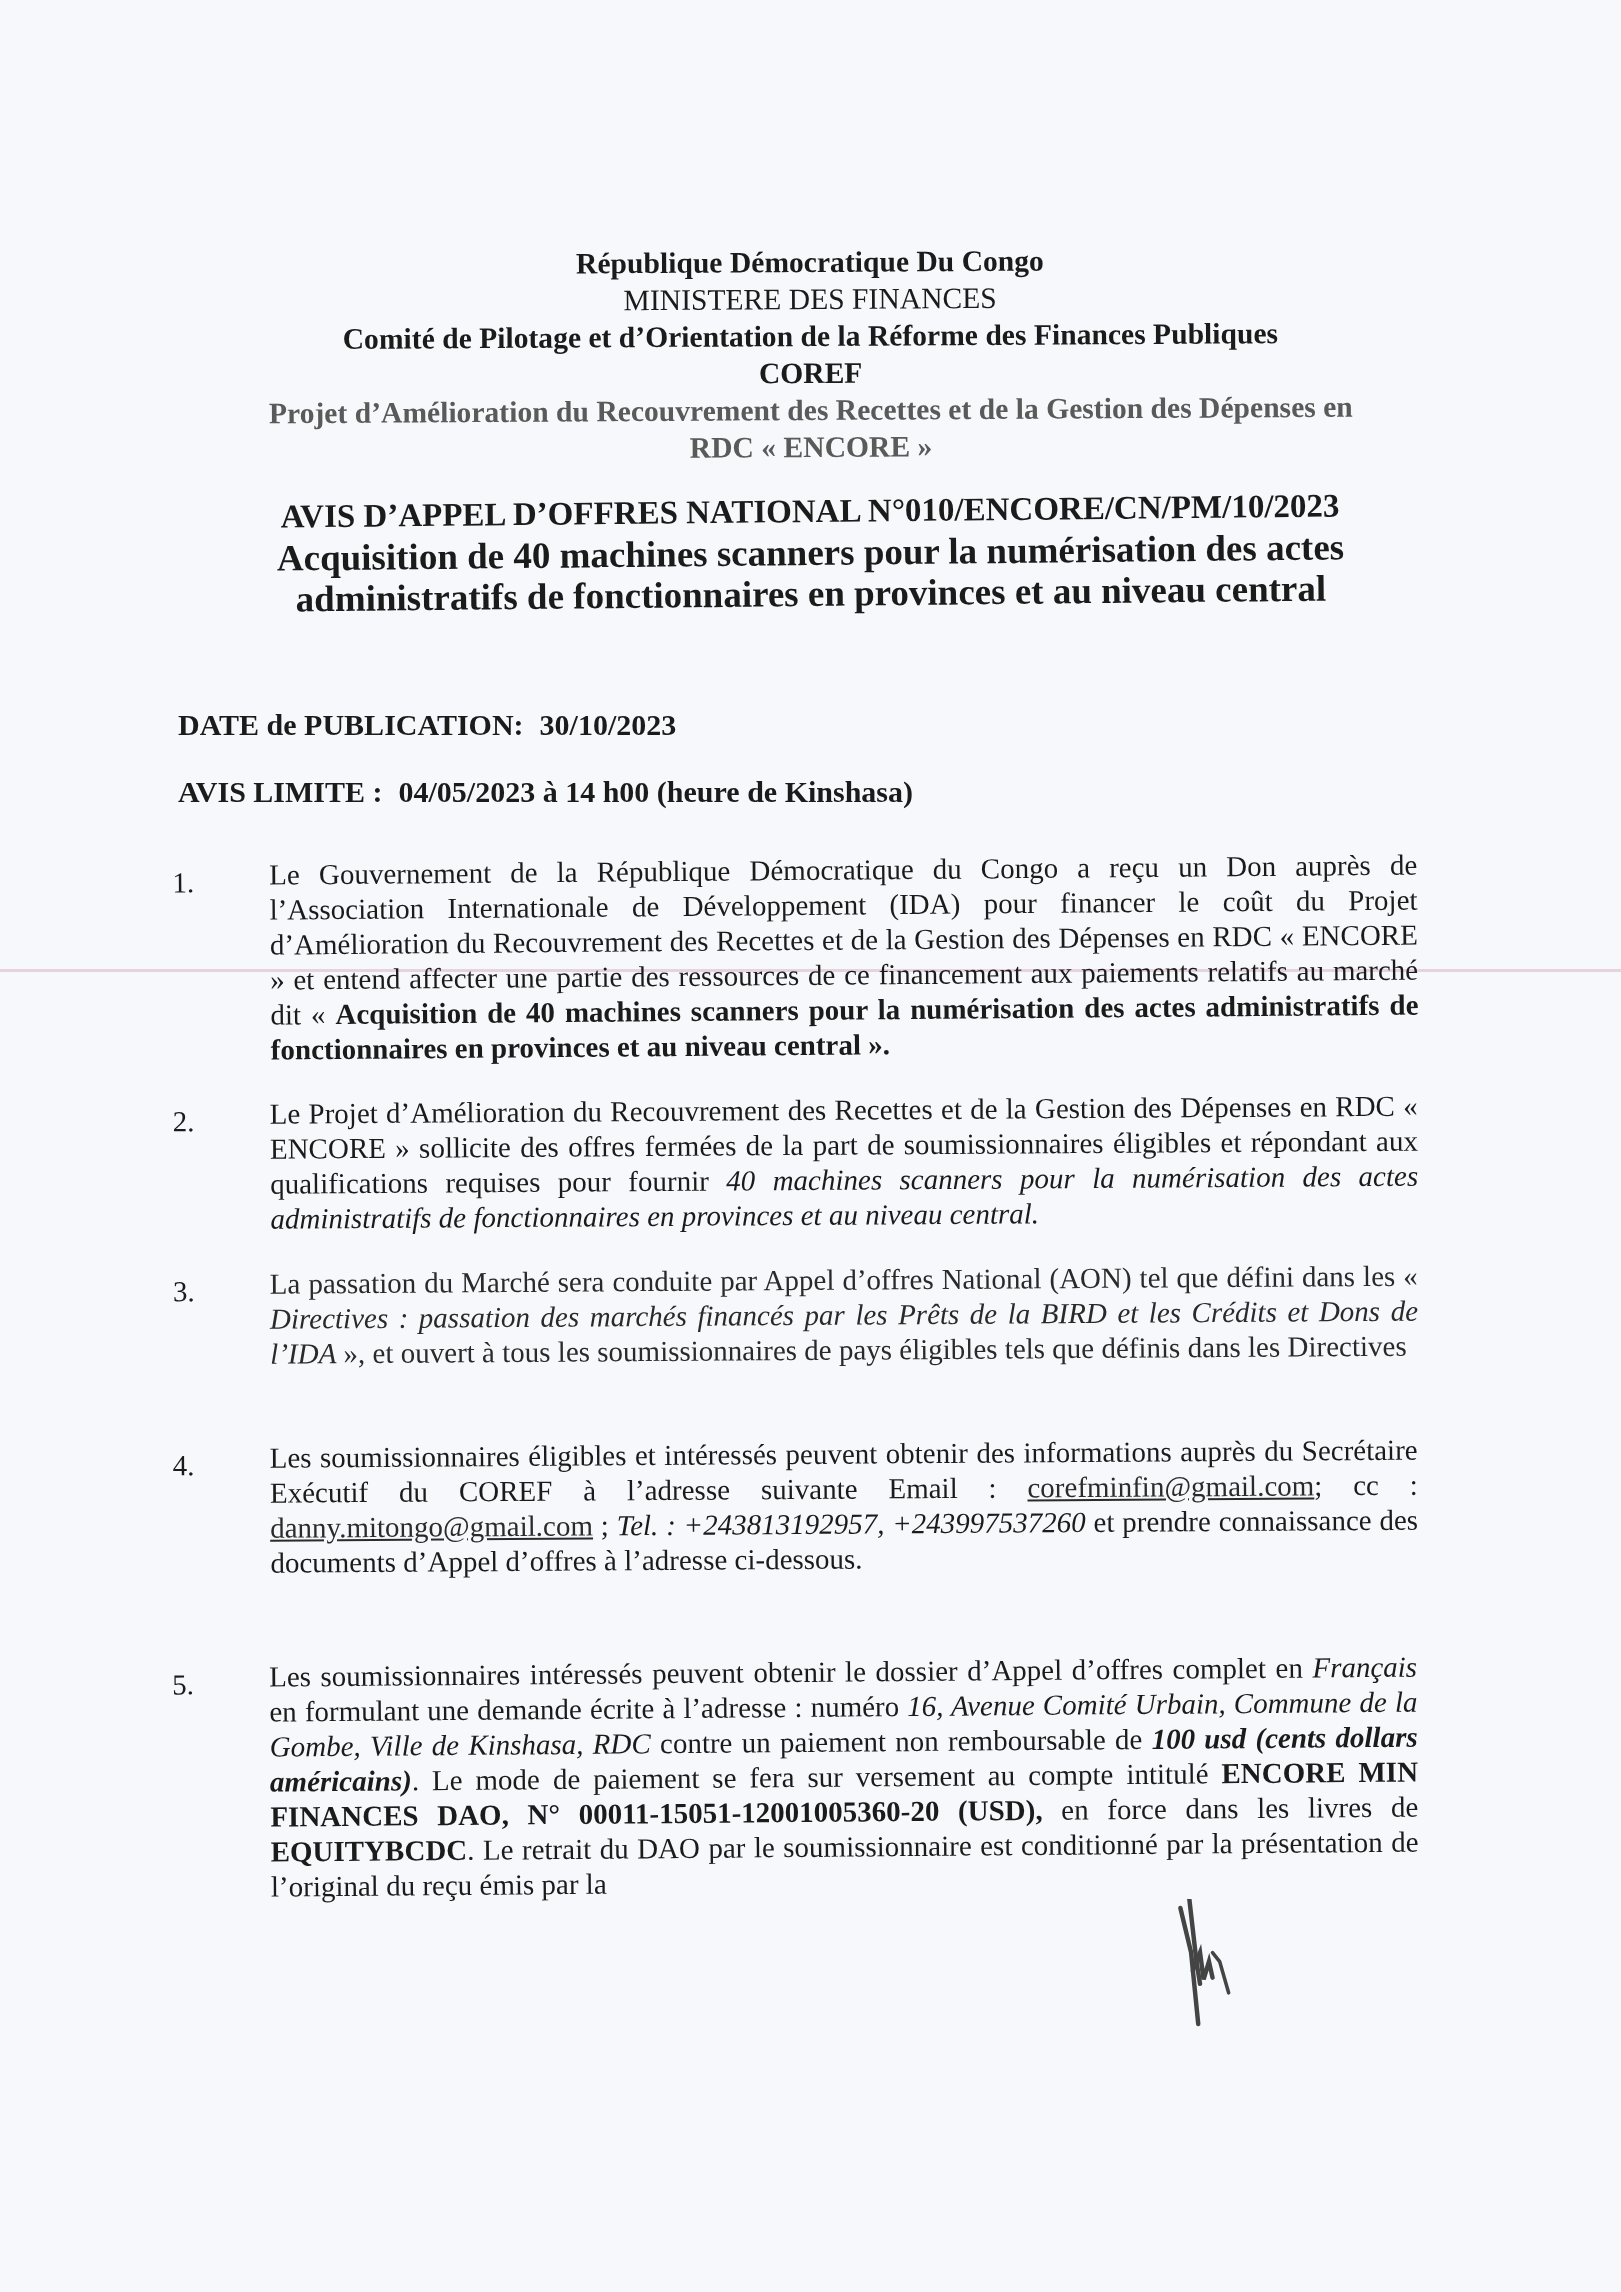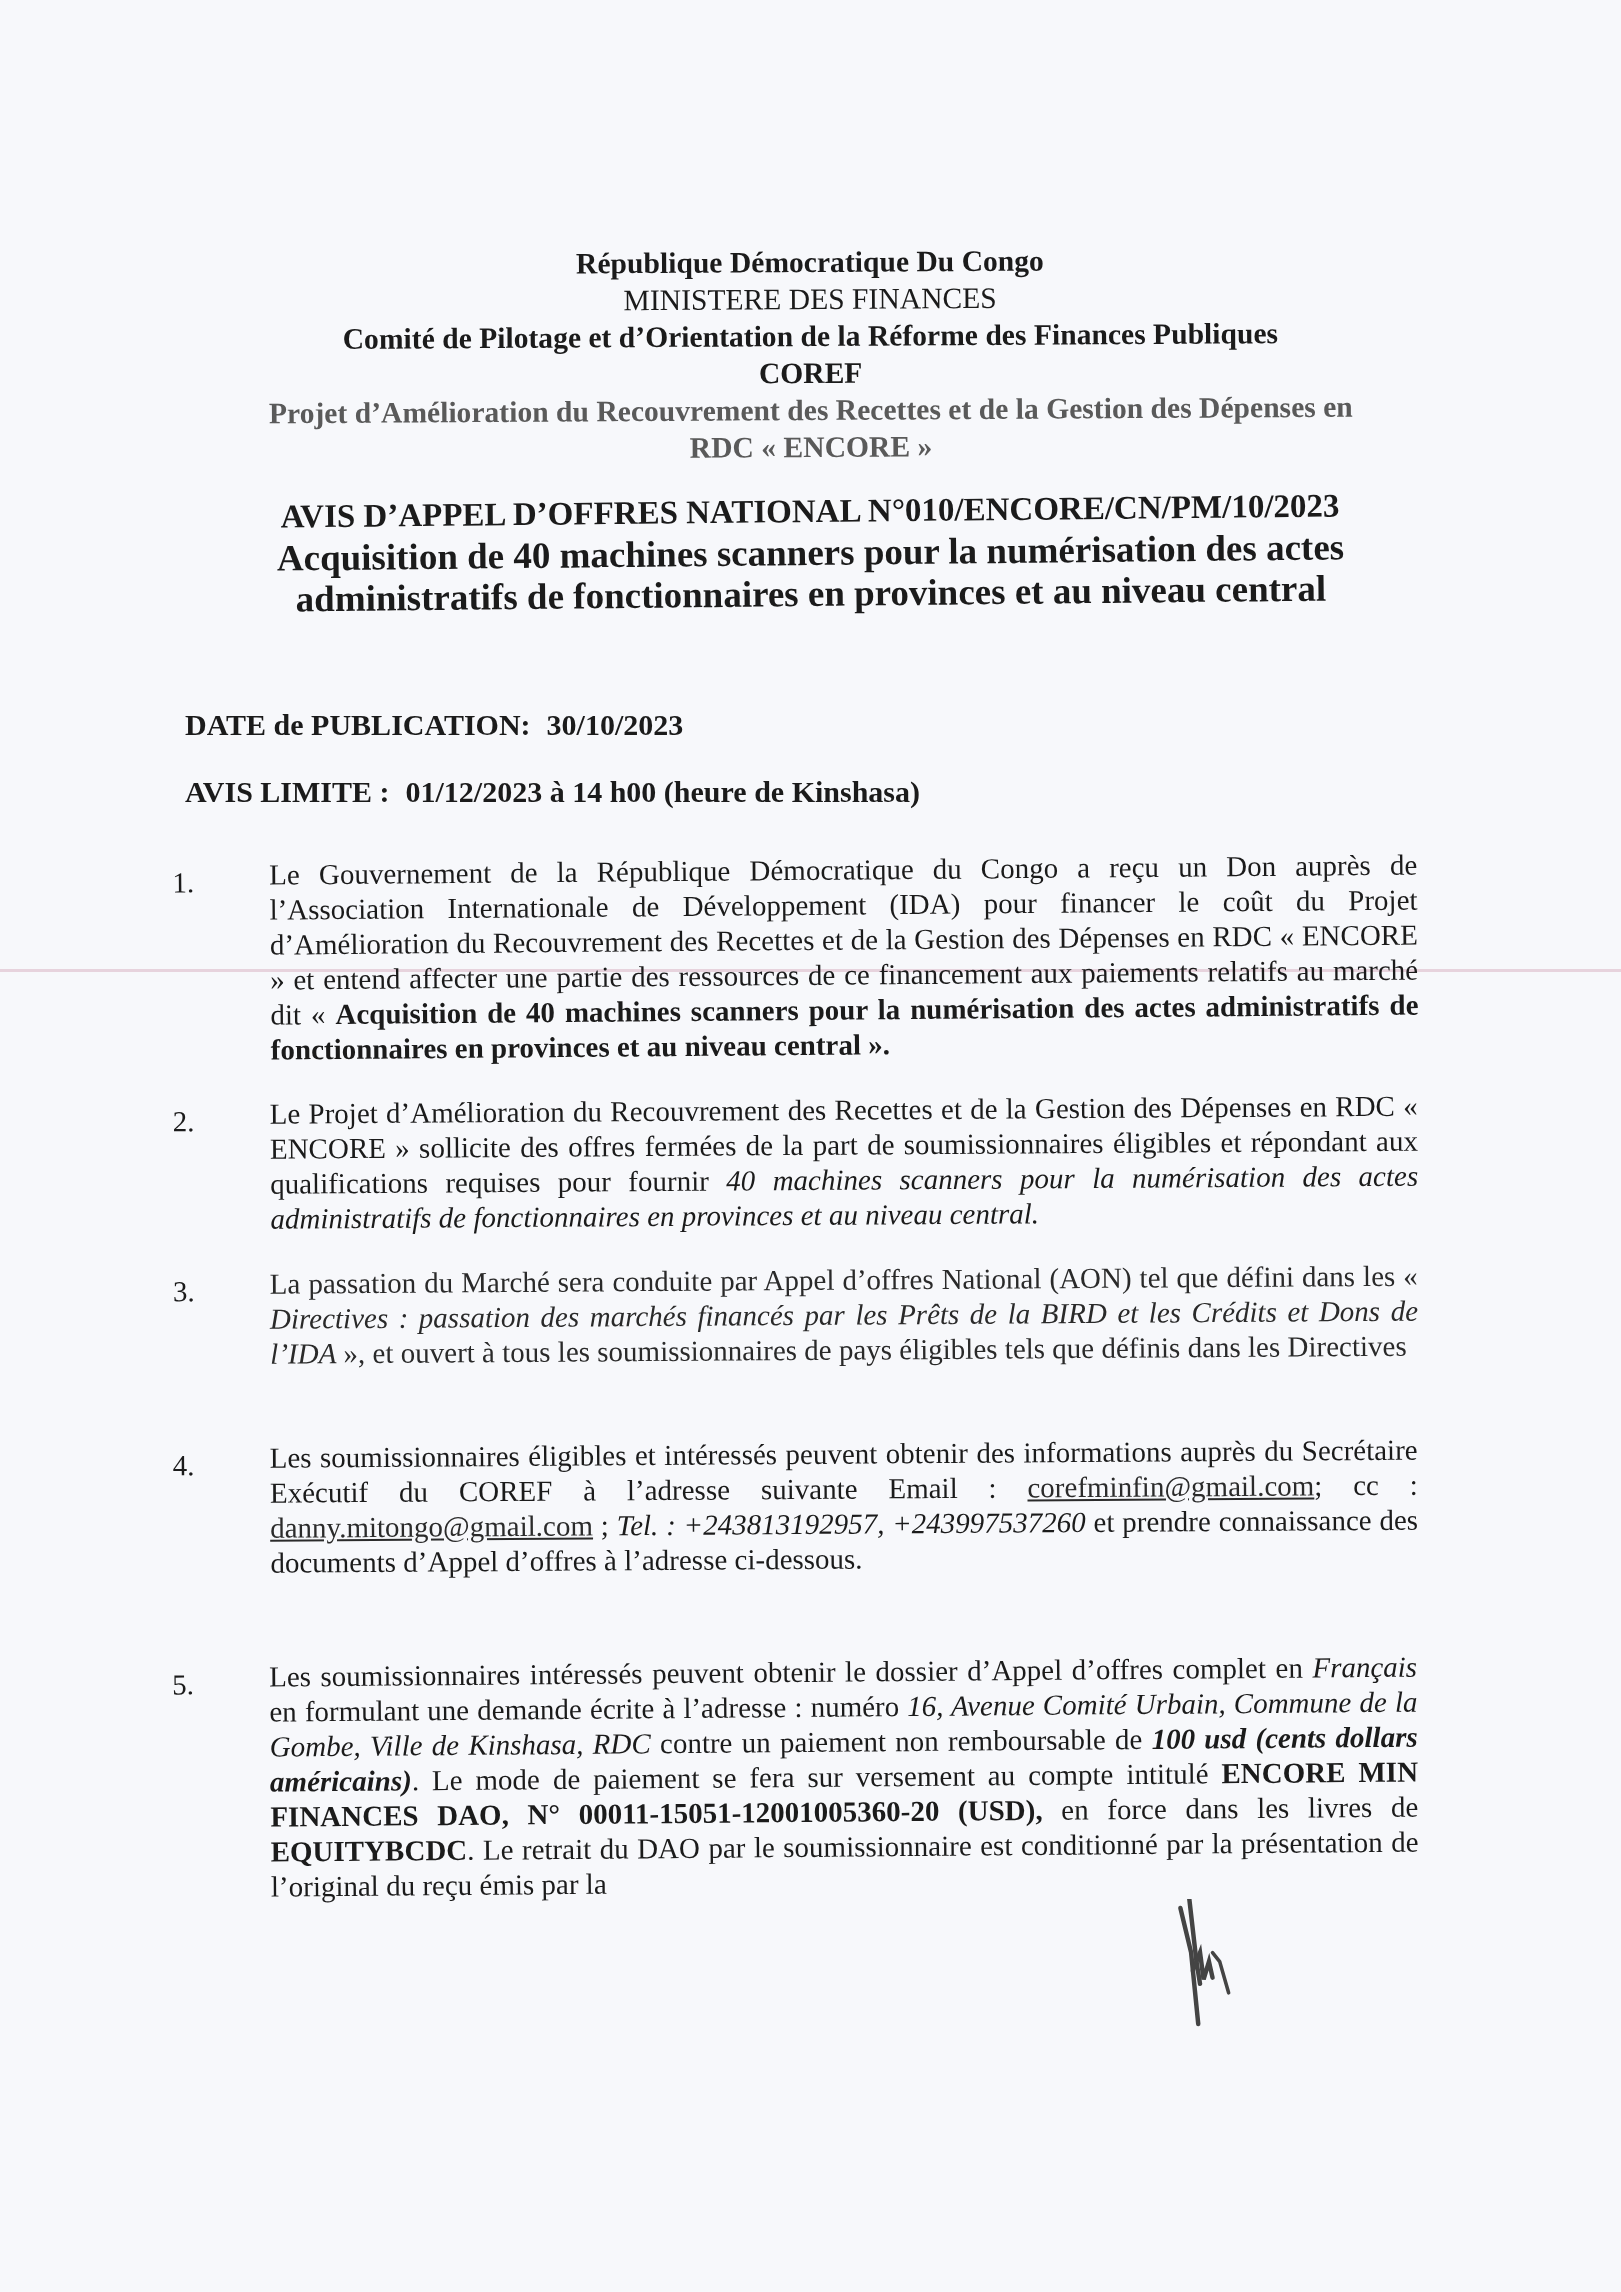--- a/index.html
+++ b/index.html
@@ -22,21 +22,21 @@
   }
   .header .b { font-weight: bold; }
   .header .gray { color: #5a5a5a; font-weight: bold; }
   .title {
     position: absolute; left: 161px; width: 1299px; top: 491px;
     text-align: center; font-weight: bold; font-size: 33px; line-height: 41px;
     transform: rotate(-0.6deg);
   }
   .title .sub { font-size: 37px; }
   .dates {
-    position: absolute; left: 185px; top: 708px; font-weight: bold; font-size: 30px;
+    position: absolute; left: 178px; top: 708px; font-weight: bold; font-size: 30px;
   }
   .dates .row { margin-bottom: 33px; white-space: pre; }
   .dates .val { margin-left: 16px; }
   .para {
     position: absolute; left: 173px; width: 1245px;
     font-size: 29px; line-height: 35px; text-align: justify;
   }
   .para .num { position: absolute; left: 0; top: 7.2px; }
   .para .txt { margin-left: 97px; display: block; }
   .p1 { top: 853px; transform: rotate(-0.5deg); }
@@ -65,21 +65,21 @@
 </div>
 
 <div class="title">
   <div>AVIS D’APPEL D’OFFRES NATIONAL N°010/ENCORE/CN/PM/10/2023</div>
   <div class="sub">Acquisition de 40 machines scanners pour la numérisation des actes</div>
   <div class="sub">administratifs de fonctionnaires en provinces et au niveau central</div>
 </div>
 
 <div class="dates">
   <div class="row"><span>DATE de PUBLICATION:</span><span class="val">30/10/2023</span></div>
-  <div class="row"><span>AVIS LIMITE :</span><span class="val">01/12/2023 à 14 h00 (heure de Kinshasa)</span></div>
+  <div class="row"><span>AVIS LIMITE :</span><span class="val">04/05/2023 à 14 h00 (heure de Kinshasa)</span></div>
 </div>
 
 <div class="para p1">
   <span class="num">1.</span>
   <span class="txt"><span>Le Gouvernement de la République Démocratique du Congo a reçu un Don auprès de l’Association Internationale de Développement (IDA) pour financer le coût du Projet d’Amélioration du Recouvrement des Recettes et de la Gestion des Dépenses en RDC « ENCORE » et entend affecter une partie des ressources de ce financement aux paiements relatifs au marché dit « </span><b>Acquisition de 40 machines scanners pour la numérisation des actes administratifs de fonctionnaires en provinces et au niveau central</b><b> ».</b></span>
 </div>
 
 <div class="para p2">
   <span class="num">2.</span>
   <span class="txt"><span>Le Projet d’Amélioration du Recouvrement des Recettes et de la Gestion des Dépenses en RDC « ENCORE » sollicite des offres fermées de la part de soumissionnaires éligibles et répondant aux qualifications requises pour fournir </span><i>40 machines scanners pour la numérisation des actes administratifs de fonctionnaires en provinces et au niveau central.</i></span>

